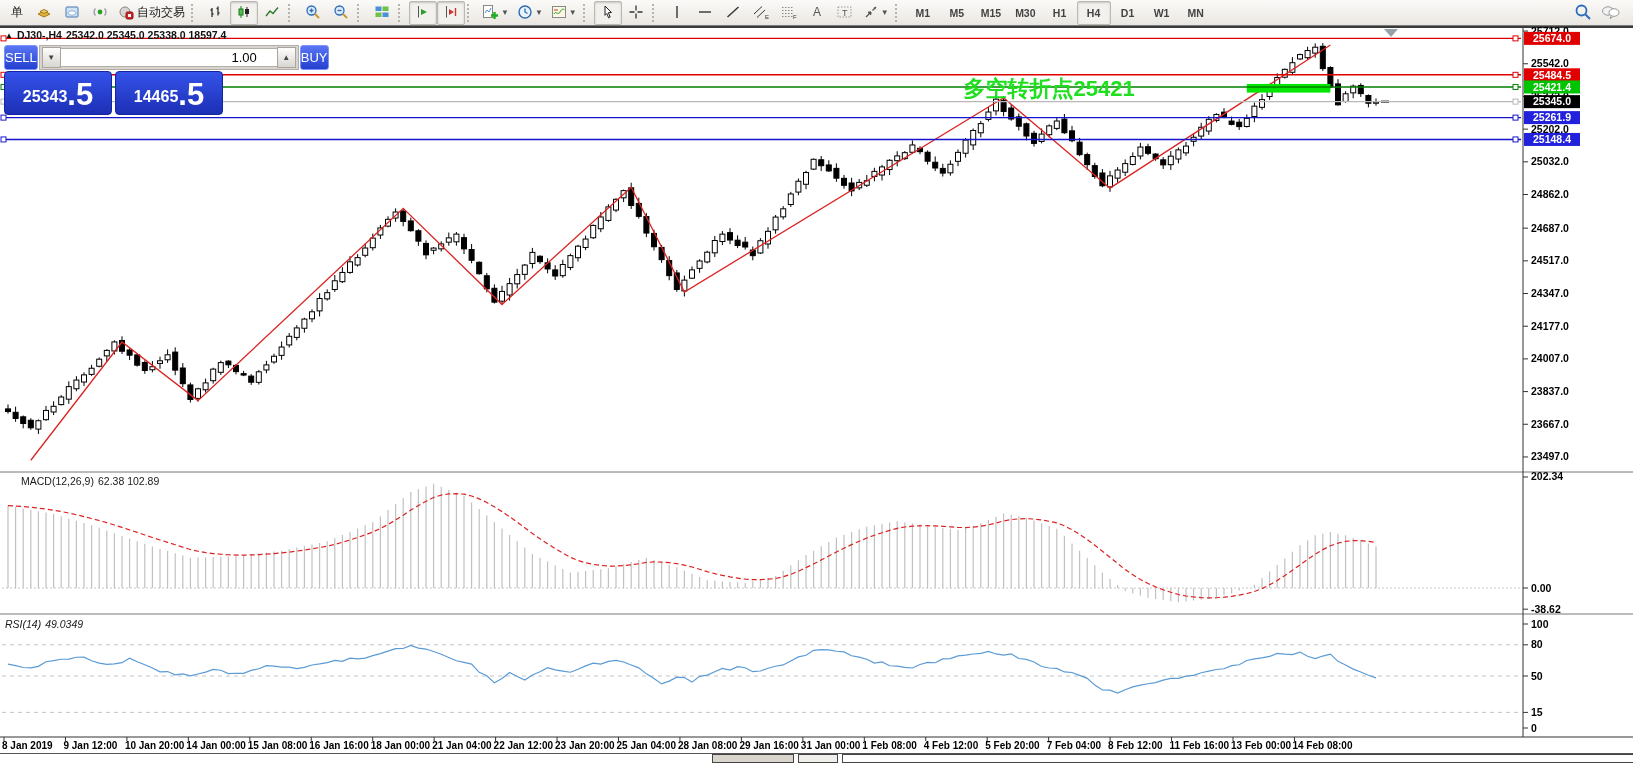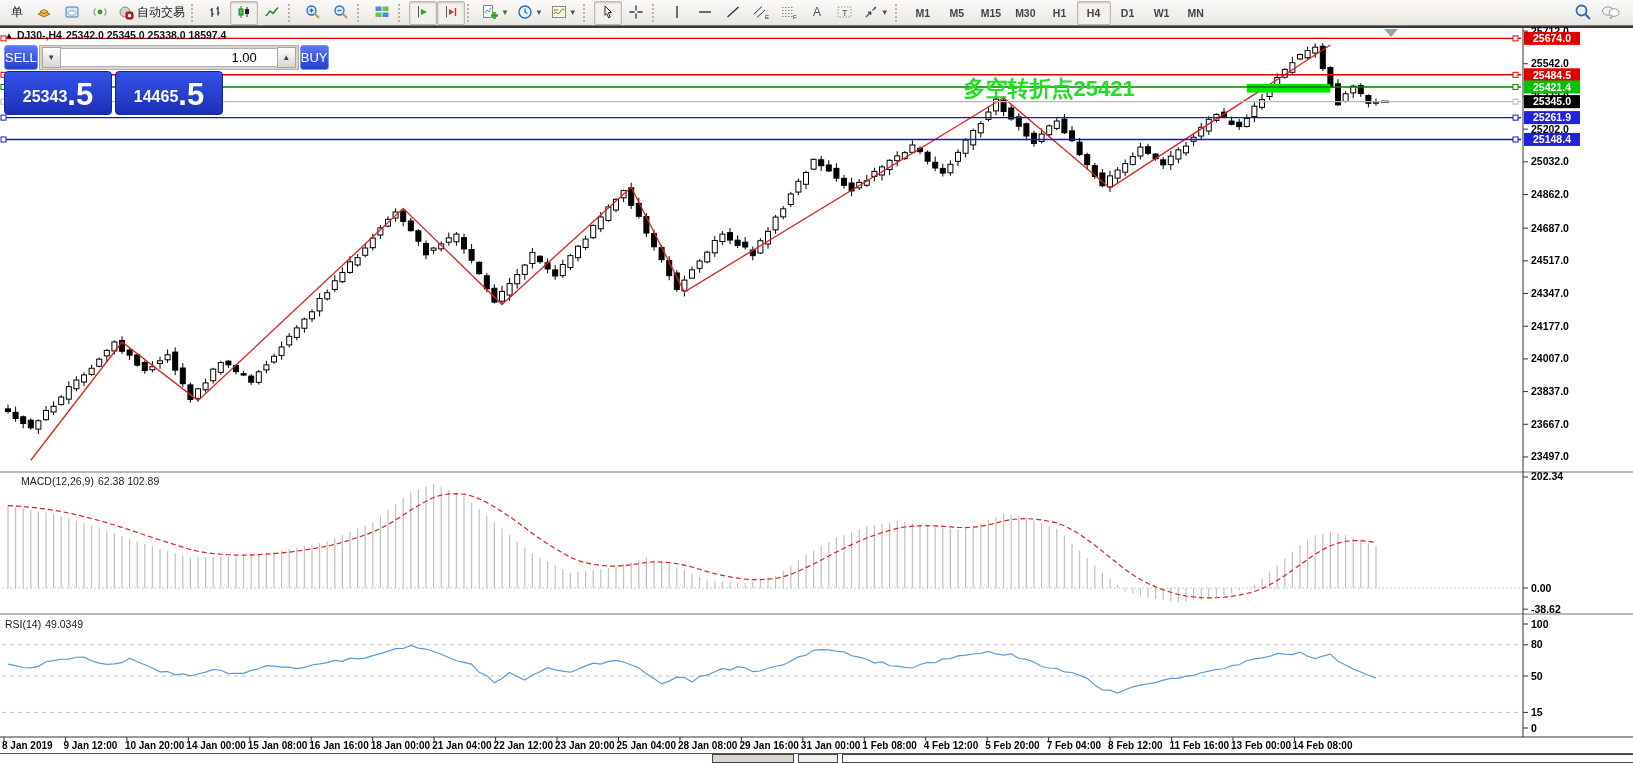--- a/index.html
+++ b/index.html
@@ -762,21 +762,21 @@
 
   <div class="symbol-title">
     <span class="tri">▲</span>
     <span>DJ30-,H4</span>
     <span>25342.0 25345.0 25338.0 18597.4</span>
   </div>
 
   <div class="ind-label" style="left:21px;top:475px;">
     <span>MACD(12,26,9)</span><span>62.38 102.89</span>
   </div>
-  <div class="ind-label" style="left:5px;top:618px;">
+  <div class="ind-label" style="left:5px;top:618px;font-style:italic;">
     <span>RSI(14)</span><span>49.0349</span>
   </div>
 
   <div class="trade-panel">
     <div class="tp-row1">
       <div class="btn-sell">SELL</div>
       <div class="spin-wrap">
         <div class="spin-btn">▼</div>
         <input class="vol-input" value="1.00" style="">
         <div class="spin-btn">▲</div>

